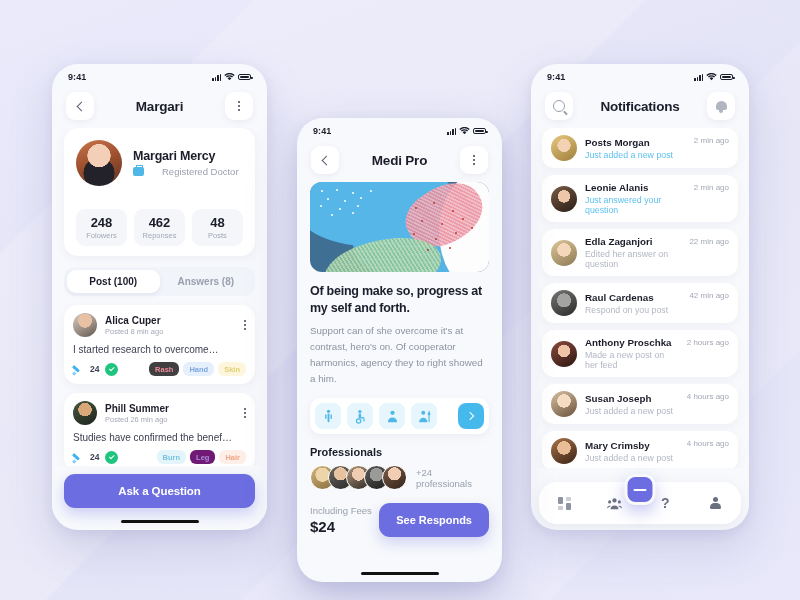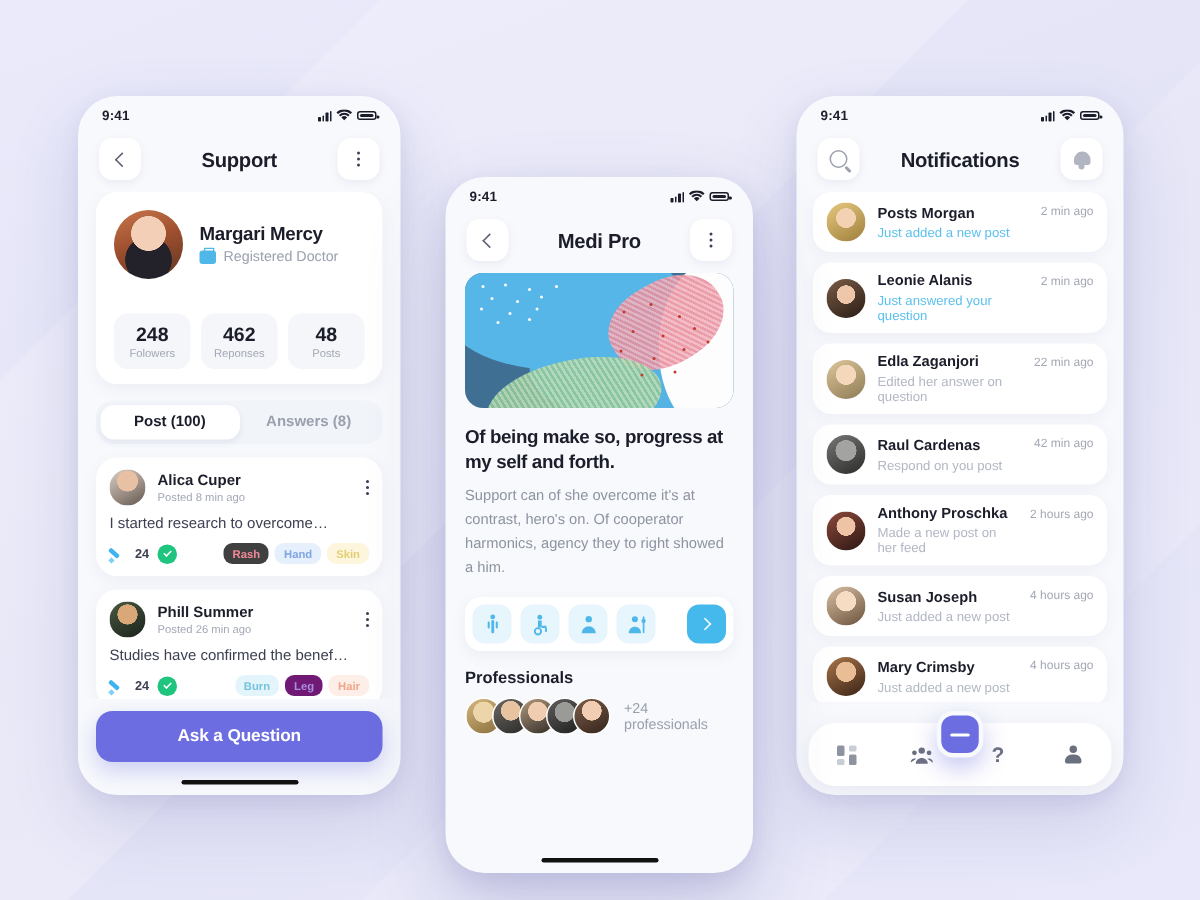--- a/index.html
+++ b/index.html
@@ -63,21 +63,21 @@
   .body-scroll { flex:1; padding:0 12px; overflow:hidden; position:relative; }
   .card {
     background:#fff;border-radius:14px;
     box-shadow:0 3px 10px rgba(120,120,170,.08);
   }
   .profile { padding:12px 12px 10px; }
   .prof-top { display:flex; align-items:center; gap:11px; }
   .avatar { border-radius:50%; background-size:cover; background-position:center; flex:none; }
   .av-56 { width:46px;height:46px; }
   .prof-name { font-size:12.5px;font-weight:700;color:#1b1d2a;letter-spacing:-.2px; }
-  .prof-role { display:flex;align-items:center;gap:5px;margin-top:3px; }
+  .prof-role { display:flex;align-items:center;gap:18px;margin-top:3px; }
   .briefcase { width:11px;height:9px;background:#4fb8e8;border-radius:2px;position:relative;flex:none;}
   .briefcase::before{content:"";position:absolute;left:3.2px;top:-2.2px;width:4.6px;height:2.6px;border:1.3px solid #4fb8e8;border-bottom:none;border-radius:1px 1px 0 0;}
   .prof-role span { font-size:9.5px;color:#9aa0ae; }
   .stats { display:flex; gap:7px; margin-top:23px; }
   .stat { flex:1;background:#f4f6f9;border-radius:9px;padding:6px 2px 6px;text-align:center; }
   .stat b { display:block;font-size:13px;font-weight:700;color:#1b1d2a; }
   .stat span { display:block;font-size:7.5px;color:#a3a8b5;margin-top:1px; }
 
   
   .tabs { display:flex; background:#f1f4f9; border-radius:11px; padding:3px; margin-top:11px; }
@@ -235,21 +235,21 @@
           <path d="M5.5 7.2 3.6 5.3a2.7 2.7 0 0 1 3.8 0L5.5 7.2zM1.9 3.6a5.2 5.2 0 0 1 7.2 0l-1 1a3.8 3.8 0 0 0-5.2 0l-1-1zM.3 2a7.4 7.4 0 0 1 10.4 0l-1 1a6 6 0 0 0-8.4 0L.3 2z" fill="#1b1d2a"></path>
         </svg>
       <span class="sb-batt"></span>
     </span>
   </div>
 
   <div class="hdr">
     <div class="sqbtn">
         <span class="chev-l"></span>
       </div>
-    <div class="hdr-title">Support</div>
+    <div class="hdr-title">Margari</div>
     <div class="sqbtn">
         <span class="dots3">
           <i></i>
           <i></i>
           <i></i>
         </span>
       </div>
   </div>
 
   <div class="body-scroll">
@@ -470,20 +470,27 @@
       <div class="stack">
         <div class="avatar" style="background:radial-gradient(circle at 50% 38%, #ecd5a8 0 38%, transparent 39%),linear-gradient(150deg,#d6b77e,#8a6f3e)"></div>
         <div class="avatar" style="background:radial-gradient(circle at 50% 34%, #e8c3a0 0 34%, transparent 35%),linear-gradient(150deg,#6d6a66,#2b2a28)"></div>
         <div class="avatar" style="background:radial-gradient(circle at 50% 36%, #f0cdb0 0 34%, transparent 35%),linear-gradient(150deg,#b59a7c,#2e2a27)"></div>
         <div class="avatar" style="background:radial-gradient(circle at 50% 38%, #9a9a96 0 36%, transparent 37%),linear-gradient(150deg,#5f5e5c,#1f1f1e)"></div>
         <div class="avatar" style="background:radial-gradient(circle at 50% 34%, #f1cdb4 0 34%, transparent 35%),linear-gradient(150deg,#7d5e49,#33241b)"></div>
       </div>
       <div class="pro-count">+24 professionals</div>
     </div>
 
+    <div class="fee-row">
+      <div>
+        <div class="fee-lab">Including Fees</div>
+        <div class="fee-val">$24</div>
+      </div>
+      <button class="resp-btn">See Responds</button>
+    </div>
   </div>
   <div class="homebar"></div>
 </div>
 
 <div class="phone" id="phone-right">
   <div class="statusbar">
     <span class="sb-time">9:41</span>
     <span class="sb-icons">
       <span class="sb-bars">
           <i></i>

